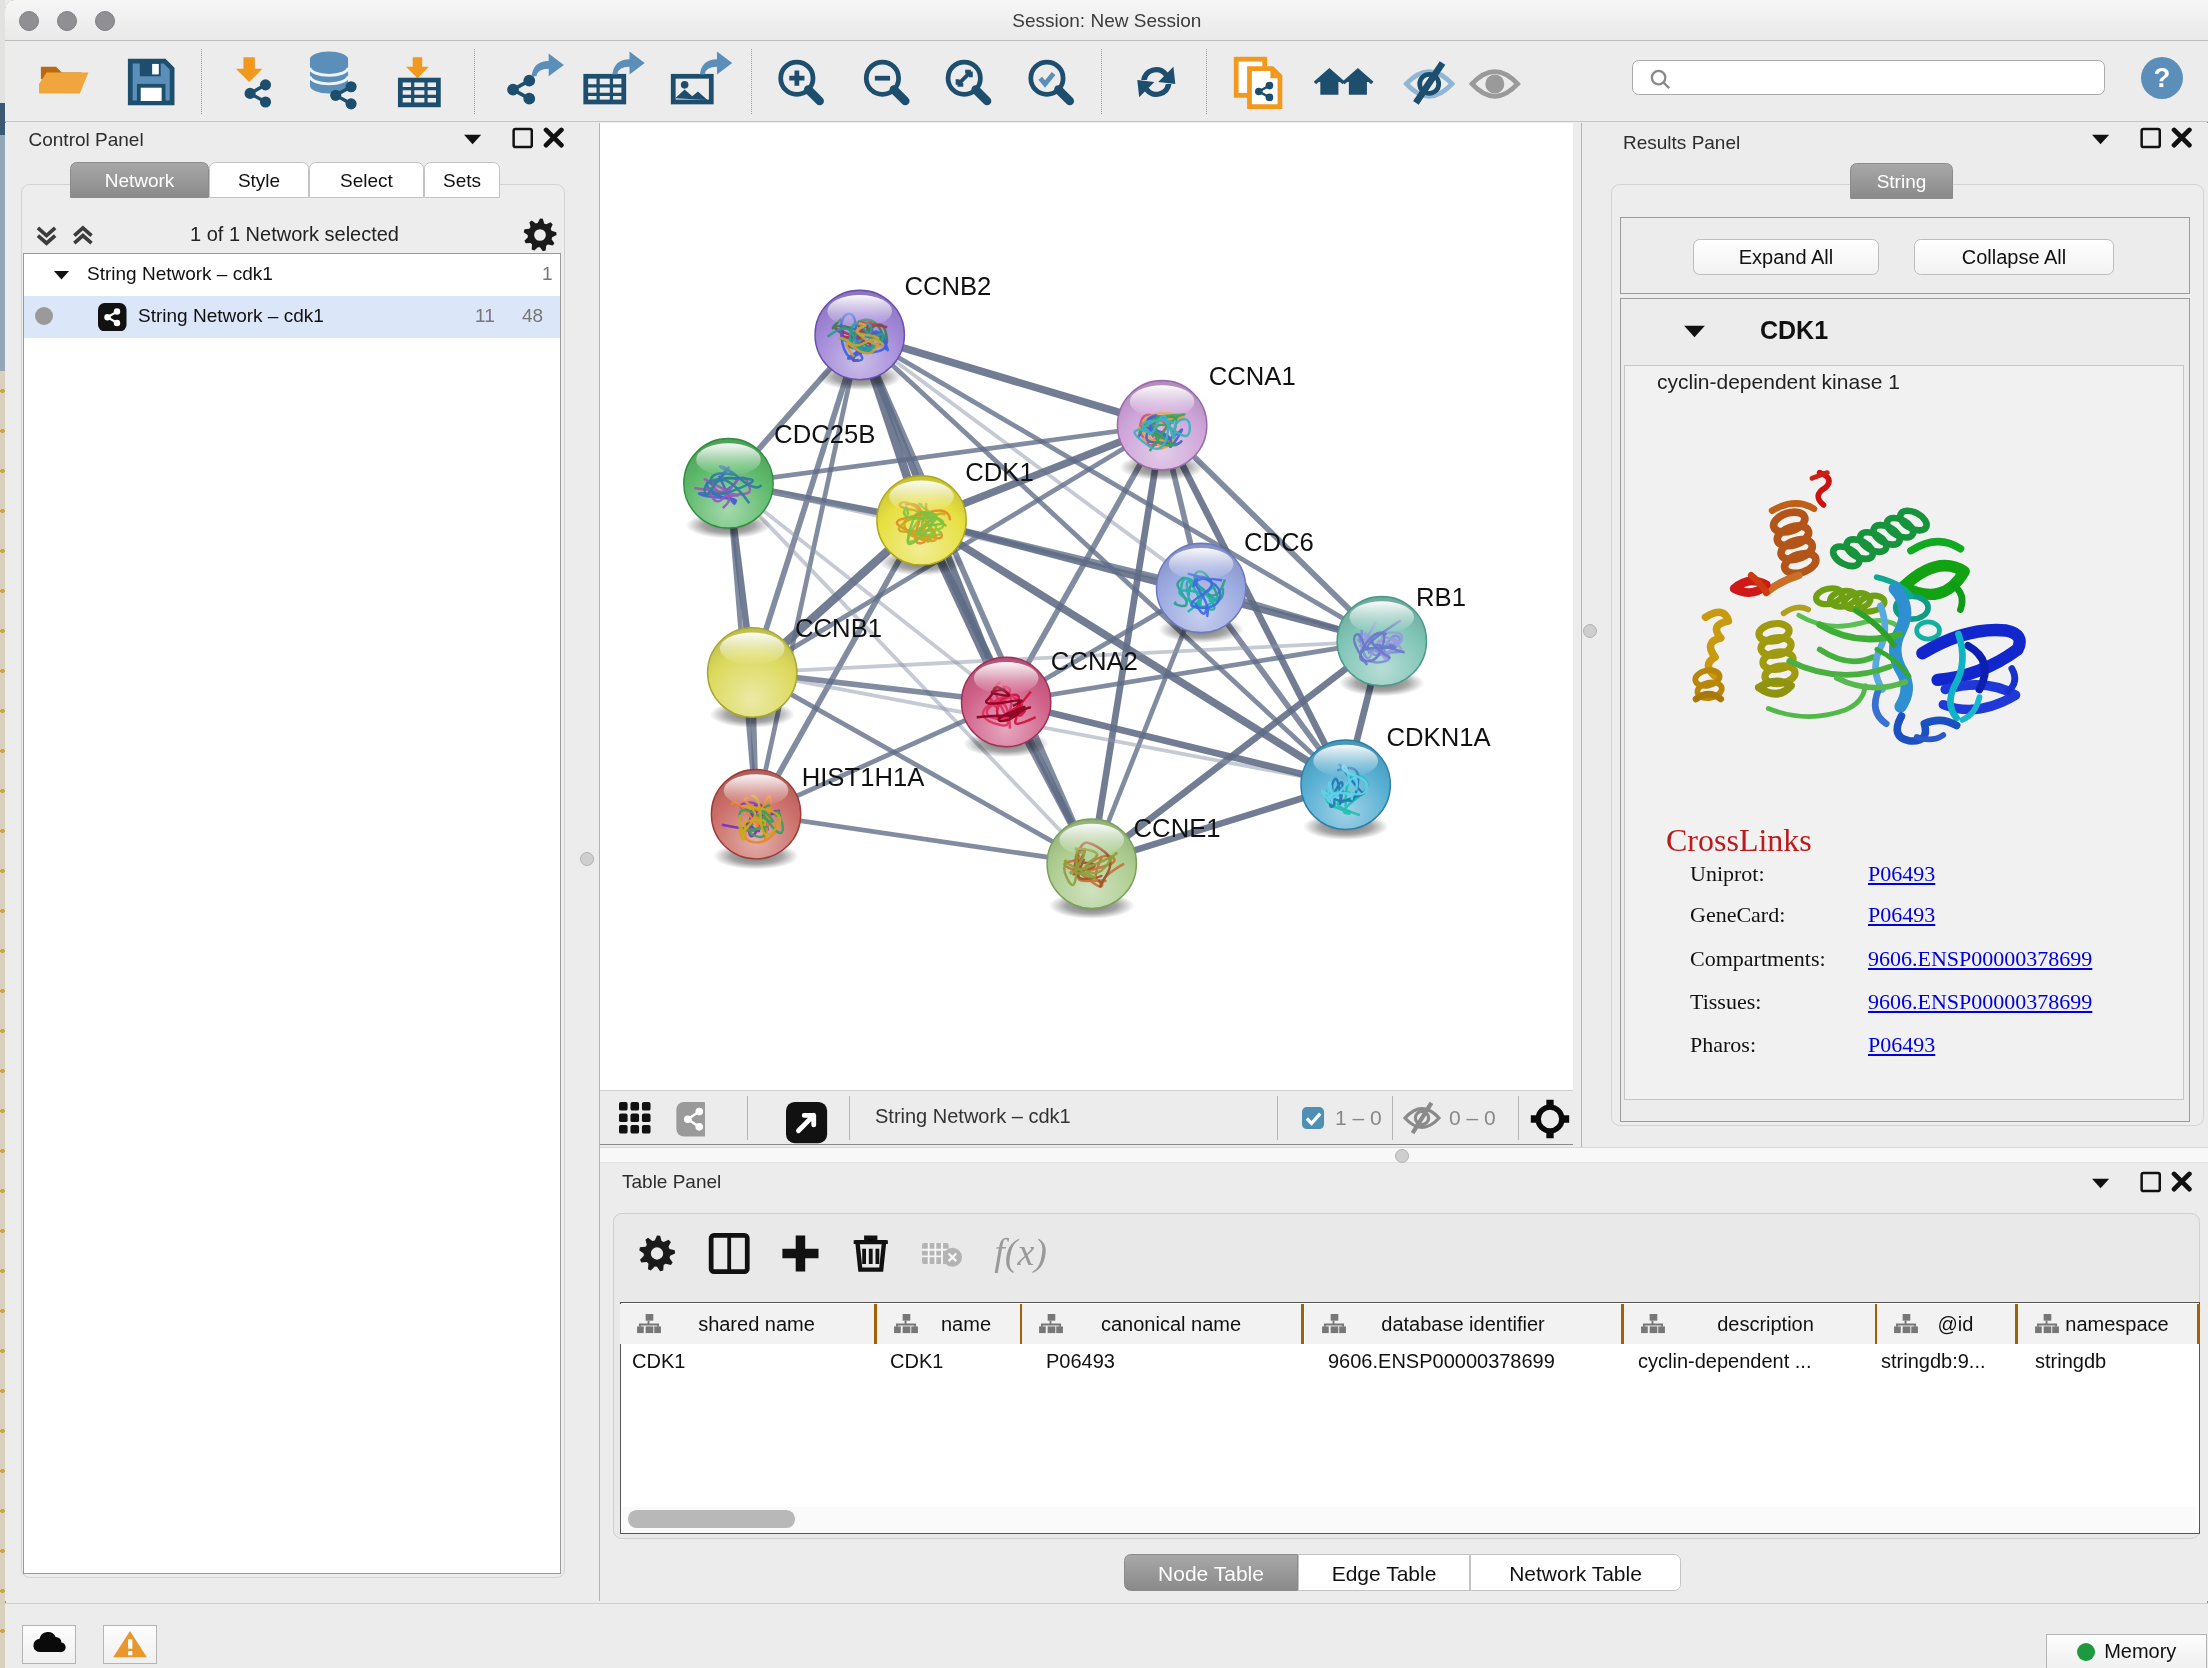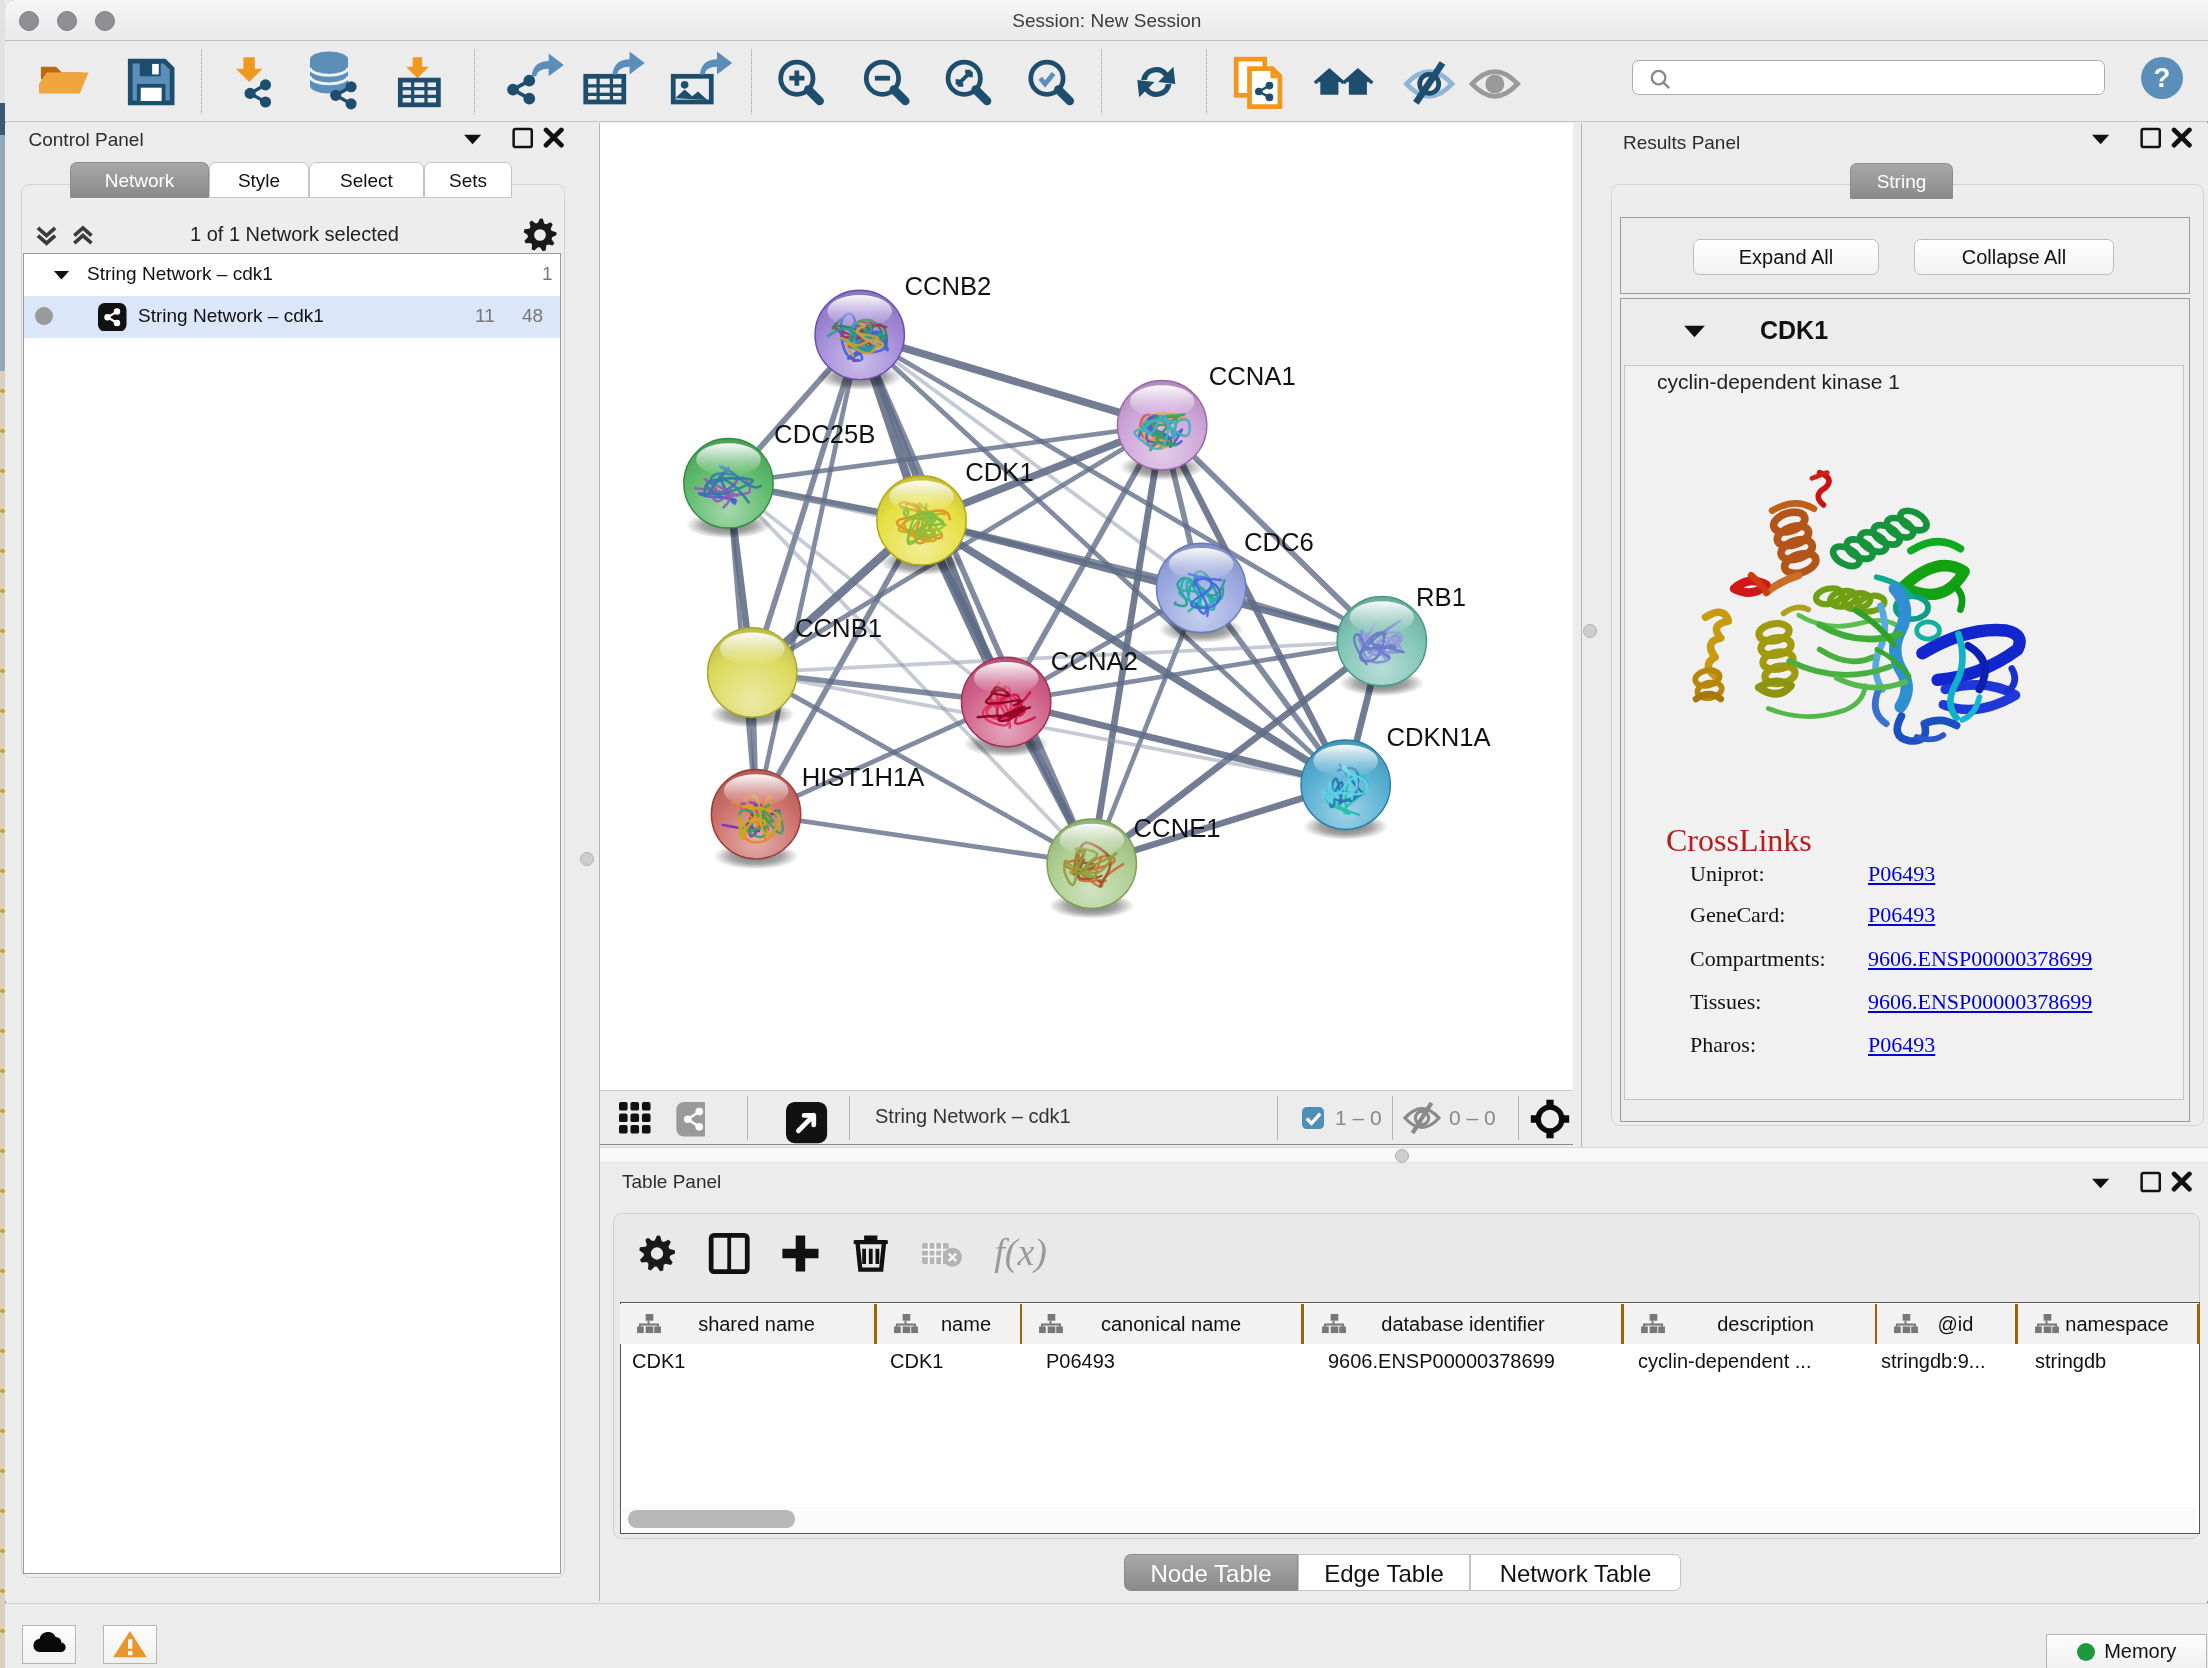--- a/index.html
+++ b/index.html
@@ -37,21 +37,21 @@
 .xl-label{position:absolute;left:1690px;font-size:22px;color:#111;font-family:'Liberation Serif',serif}
 .xl-link{position:absolute;left:1868px;font-size:22px;color:#0000dd;text-decoration:underline;font-family:'Liberation Serif',serif}
 
 #tpanel{position:absolute;left:600px;top:1162px;width:1608px;height:436px;background:#ececec}
 #tp-box{position:absolute;left:613px;top:1213px;width:1587px;height:326px;background:#e9e9e9;border:1px solid #cfcfcf;border-radius:8.6px}
 #tp-table{position:absolute;left:620px;top:1302px;width:1580px;height:232px;background:#fff;border:1.9px solid #555}
 .th{position:absolute;top:0;height:40px;border-right:3px solid #a16207;font-size:20px;color:#111;text-align:center;line-height:40px;background:#f2f2f2}
 .td{position:absolute;top:41px;height:32px;font-size:20px;color:#111;line-height:32px}
 #tp-scroll{position:absolute;left:622px;top:1507px;width:1574px;height:26px;background:#fafafa}
 #tp-thumb{position:absolute;left:628px;top:1510px;width:167px;height:18px;background:#b8b8b8;border-radius:8.6px}
-.btab{position:absolute;top:1554px;height:37px;line-height:37px;text-align:center;font-size:24px;background:#fff;border:1px solid #c3c3c3;color:#111}
+.btab{position:absolute;top:1554px;height:37px;line-height:37px;text-align:center;font-size:21px;background:#fff;border:1px solid #c3c3c3;color:#111}
 
 #statusbar{position:absolute;left:0;top:1603px;width:100%;height:66px;background:#ececec;border-top:1px solid #cfcfcf}
 .sbtn{position:absolute;top:21px;width:54px;height:39px;background:linear-gradient(#fdfdfd,#f0f0f0);border:1px solid #b5b5b5}
 #membtn{position:absolute;left:2046px;top:30px;width:161px;height:35px;background:linear-gradient(#fdfdfd,#f0f0f0);border:1px solid #b5b5b5;font-size:20px;color:#111;text-align:center;line-height:33px}
 .vdiv{position:absolute;width:1px;background:#b4b4b4}
 .dot{position:absolute;width:14.3px;height:14.3px;border-radius:50%;background:#cecece;border:1px solid #b2b2b2}
 </style></head><body>
 <div id="wallstrip">
     <div style="position:absolute;top:0;width:4.8px;height:103px;background:#e2e2e0"></div>
     <div style="position:absolute;top:103px;width:4.8px;height:32px;background:#3a5a74"></div>
@@ -228,21 +228,21 @@
 <div id="cpanel"></div>
 <div class="ptitle" style="left:28.5px;top:129px">Control Panel</div>
 <svg width="105" height="23" viewBox="0 0 110 24" style="position:absolute;left:464px;top:127px">
     <path d="M0,8 l9,10 9,-10 z" fill="#111"></path>
     <rect x="52" y="2" width="19" height="19" fill="none" stroke="#111" stroke-width="2.6" rx="2"></rect>
     <path d="M86,3 l16,16 m0,-16 l-16,16" stroke="#111" stroke-width="5" stroke-linecap="round"></path>
   </svg>
 <div class="tab tabsel" style="left:70px;top:162px;width:139px;border-radius:6.7px 6.7px 0 0">Network</div>
 <div class="tab" style="left:209px;top:162px;width:100px;border-radius:6.7px 6.7px 0 0">Style</div>
 <div class="tab" style="left:309px;top:162px;width:115px;border-radius:6.7px 6.7px 0 0">Select</div>
-<div class="tab" style="left:424px;top:162px;width:88px;border-radius:6.7px 6.7px 0 0">Sets</div>
+<div class="tab" style="left:424px;top:162px;width:76px;border-radius:6.7px 6.7px 0 0">Sets</div>
 <div id="cp-tabpanel"></div>
 <div id="cp-subhdr"></div>
 <svg width="67" height="25" viewBox="0 0 70 26" style="position:absolute;left:36px;top:224px">
     <g stroke="#3c3c3c" stroke-width="3.8" fill="none">
       <path d="M2,4 l9,8 9,-8 M2,12 l9,8 9,-8"></path>
       <path d="M40,12 l9,-8 9,8 M40,20 l9,-8 9,8"></path>
     </g>
   </svg>
 <div style="position:absolute;left:114px;top:223px;width:361px;text-align:center;font-size:20px;color:#222">1 of 1 Network selected</div>
 <svg width="36" height="36" viewBox="0 0 38 38" style="position:absolute;left:522px;top:217px">

